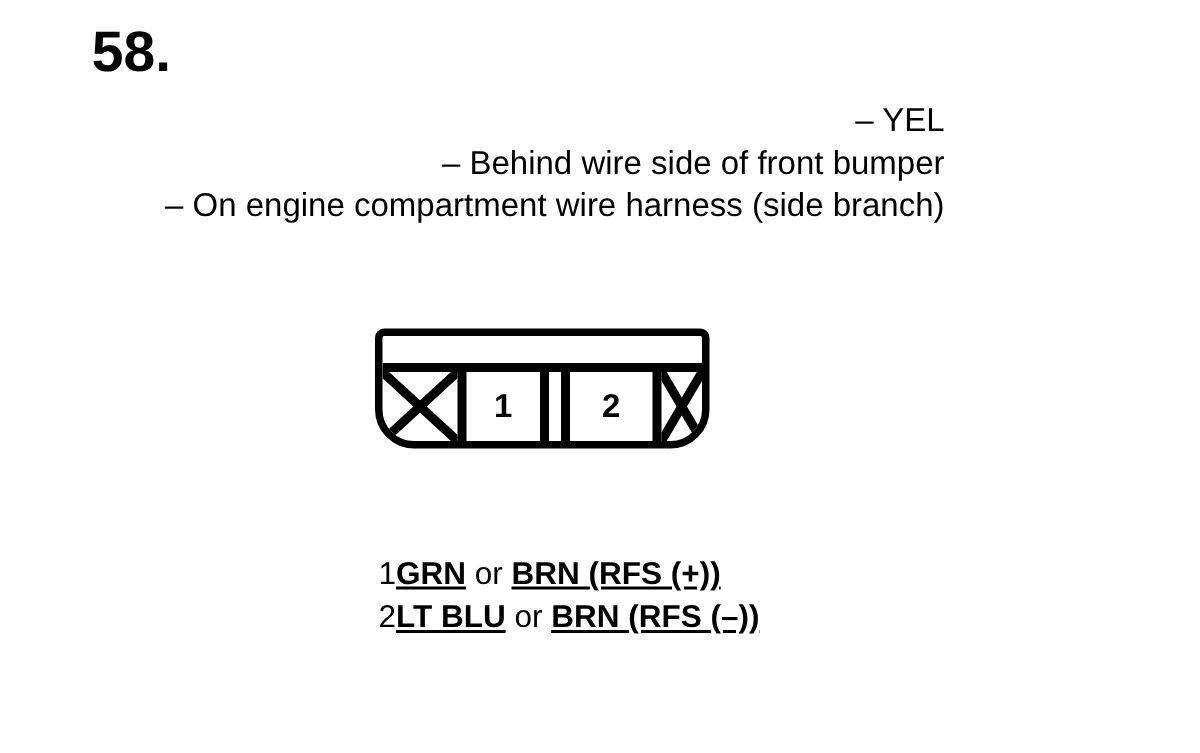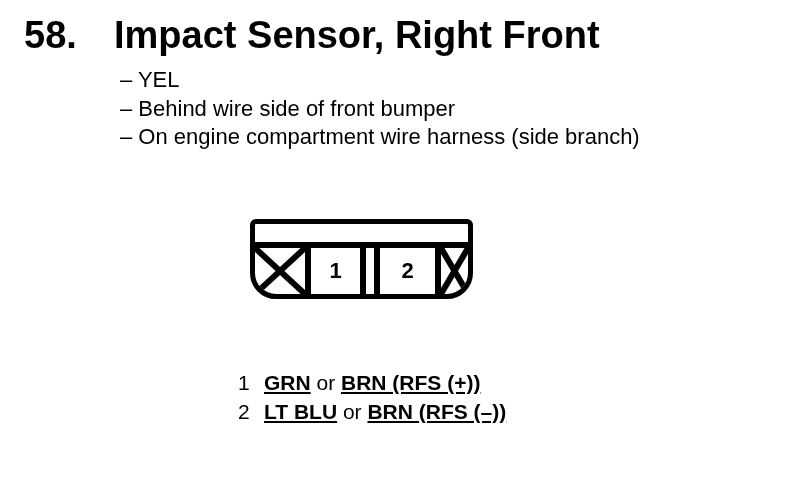--- a/index.html
+++ b/index.html
@@ -1,27 +1,27 @@
 <!DOCTYPE html>
 <html><head>
 <meta charset="utf-8">
 <style>
   html,body { margin:0; padding:0; background:#fff; }
   .page {
     position:relative; width:656px; height:502px; background:#ffffff; color:#000;
-    font-family:"Liberation Sans","DejaVu Sans",sans-serif; overflow:hidden;
+    font-family:"Liberation Sans","DejaVu Sans",sans-serif; overflow:hidden;text-align:right;
   }
 
   
   .heading { position:absolute; left:24px; top:13px; display:flex; align-items:baseline;
              font-weight:bold; font-size:38px; line-height:44px; }
   .heading .num { width:90px; flex:0 0 auto; }
 
   
-  .details { position:absolute; left:120px; top:66px; font-size:22px; line-height:28.5px; }
+  .details { position:absolute; left:110px; top:66px; font-size:22px; line-height:28.5px; }
 
   
   .connector {
     position:absolute; left:250px; top:219px; width:223px; height:80px;
     box-sizing:border-box; border:5px solid #000; border-radius:6px 6px 26px 26px;
     overflow:hidden; background:#fff;
   }
   .band { height:18px; border-bottom:6px solid #000; }
   .cells { display:flex; height:46px; }
   .xcell { position:relative; flex:0 0 auto; }
@@ -42,21 +42,20 @@
   .legend-pin { flex:0 0 auto; width:26px; }
   .legend-desc b { font-weight:bold;text-decoration:underline; }
 </style>
 </head>
 <body>
 
 <div class="page">
 
   <div class="heading">
     <span class="num">58.</span>
-    <span class="title">Impact Sensor, Right Front</span>
   </div>
 
   <div class="details">
       <div>– YEL</div>
       <div>– Behind wire side of front bumper</div>
       <div>– On engine compartment wire harness (side branch)</div>
     </div>
 
   <div class="connector">
     <div class="band"></div>

